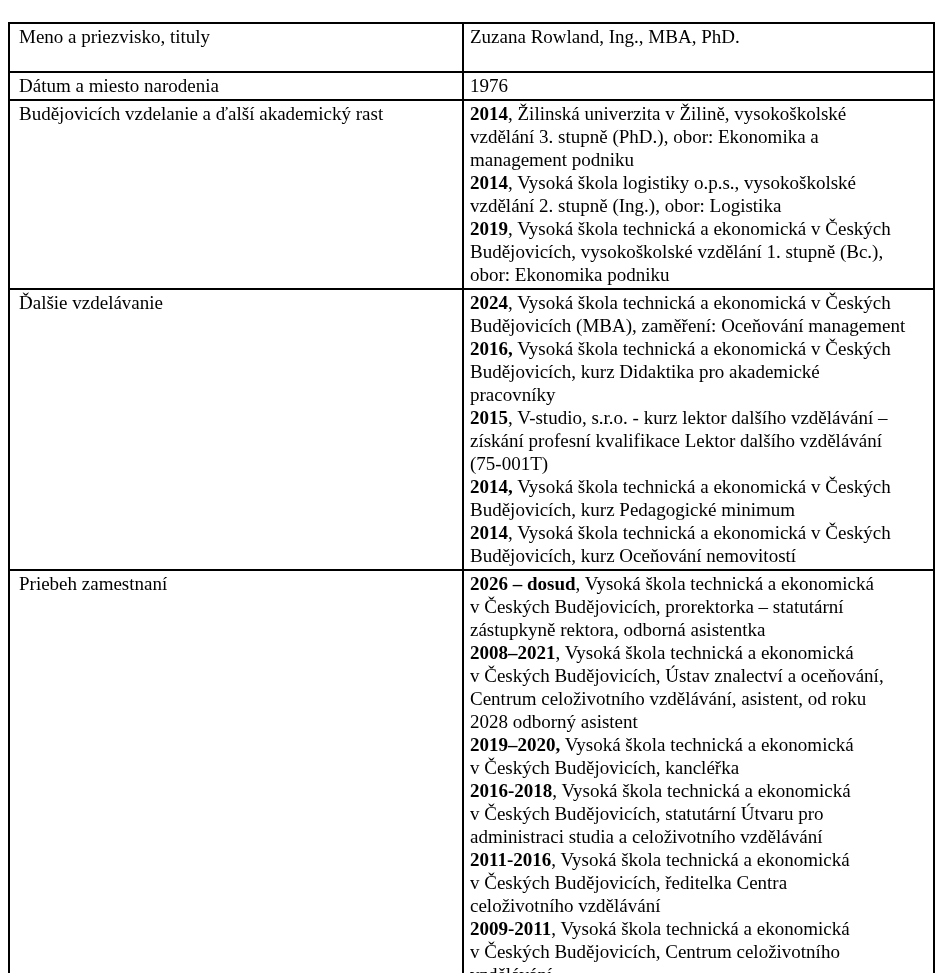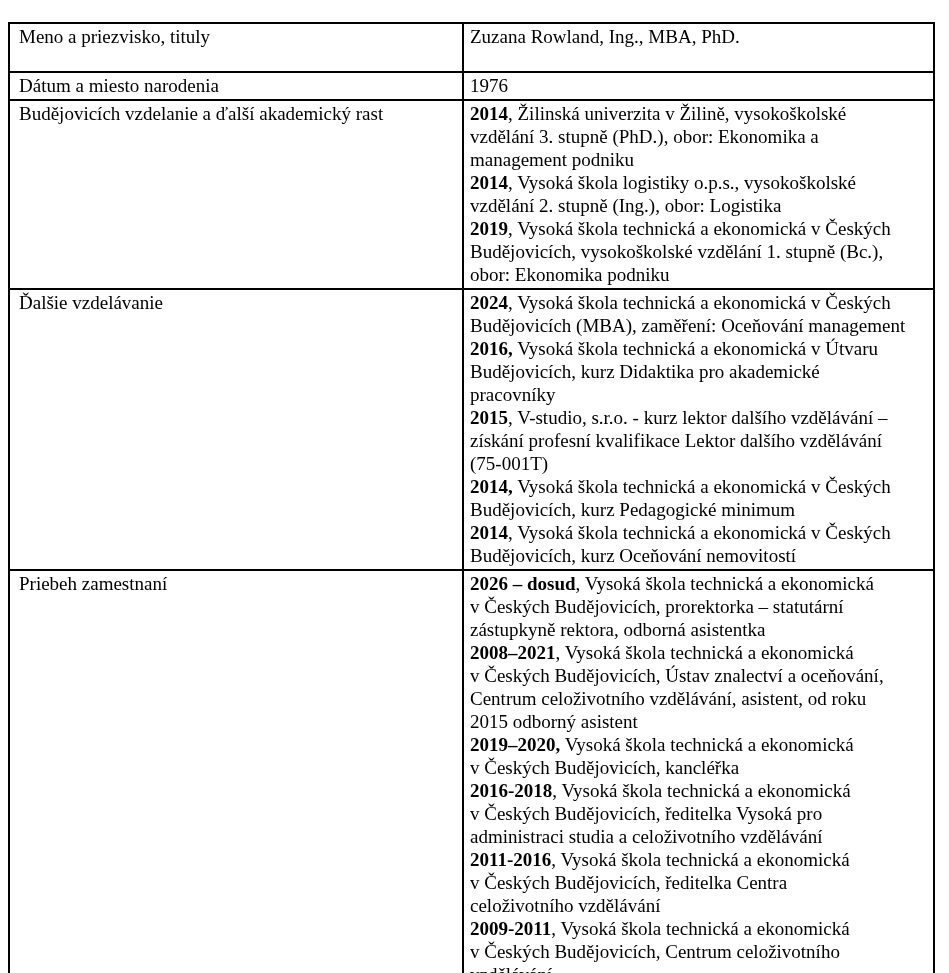--- a/index.html
+++ b/index.html
@@ -71,46 +71,46 @@
             <div class="entry"><b>2019</b><span>, Vysoká škola technická a ekonomická v Českých
 Budějovicích, vysokoškolské vzdělání 1. stupně (Bc.),
 obor: Ekonomika podniku</span></div>
           </td>
         </tr>
         <tr class="r4">
           <td class="lbl">Ďalšie vzdelávanie</td>
           <td class="val">
             <div class="entry"><b>2024</b><span>, Vysoká škola technická a ekonomická v Českých
 Budějovicích (MBA), zaměření: Oceňování management</span></div>
-            <div class="entry"><b>2016,</b><span> Vysoká škola technická a ekonomická v Útvaru
+            <div class="entry"><b>2016,</b><span> Vysoká škola technická a ekonomická v Českých
 Budějovicích, kurz Didaktika pro akademické
 pracovníky</span></div>
             <div class="entry"><b>2015</b><span>, V-studio, s.r.o. - kurz lektor dalšího vzdělávání –
 získání profesní kvalifikace Lektor dalšího vzdělávání
 (75-001T)</span></div>
             <div class="entry"><b>2014,</b><span> Vysoká škola technická a ekonomická v Českých
 Budějovicích, kurz Pedagogické minimum</span></div>
             <div class="entry"><b>2014</b><span>, Vysoká škola technická a ekonomická v Českých
 Budějovicích, kurz Oceňování nemovitostí</span></div>
           </td>
         </tr>
         <tr class="r5">
           <td class="lbl">Priebeh zamestnaní</td>
           <td class="val">
             <div class="entry"><b>2026 – dosud</b><span>, Vysoká škola technická a ekonomická
 v Českých Budějovicích, prorektorka – statutární
 zástupkyně rektora, odborná asistentka</span></div>
             <div class="entry"><b>2008–2021</b><span>, Vysoká škola technická a ekonomická
 v Českých Budějovicích, Ústav znalectví a oceňování,
 Centrum celoživotního vzdělávání, asistent, od roku
-2015 odborný asistent</span></div>
+2028 odborný asistent</span></div>
             <div class="entry"><b>2019–2020,</b><span> Vysoká škola technická a ekonomická
 v Českých Budějovicích, kancléřka</span></div>
             <div class="entry"><b>2016-2018</b><span>, Vysoká škola technická a ekonomická
-v Českých Budějovicích, ředitelka Vysoká pro
+v Českých Budějovicích, statutární Útvaru pro
 administraci studia a celoživotního vzdělávání</span></div>
             <div class="entry"><b>2011-2016</b><span>, Vysoká škola technická a ekonomická
 v Českých Budějovicích, ředitelka Centra
 celoživotního vzdělávání</span></div>
             <div class="entry"><b>2009-2011</b><span>, Vysoká škola technická a ekonomická
 v Českých Budějovicích, Centrum celoživotního
 vzdělávání</span></div>
           </td>
         </tr>
       </tbody>

